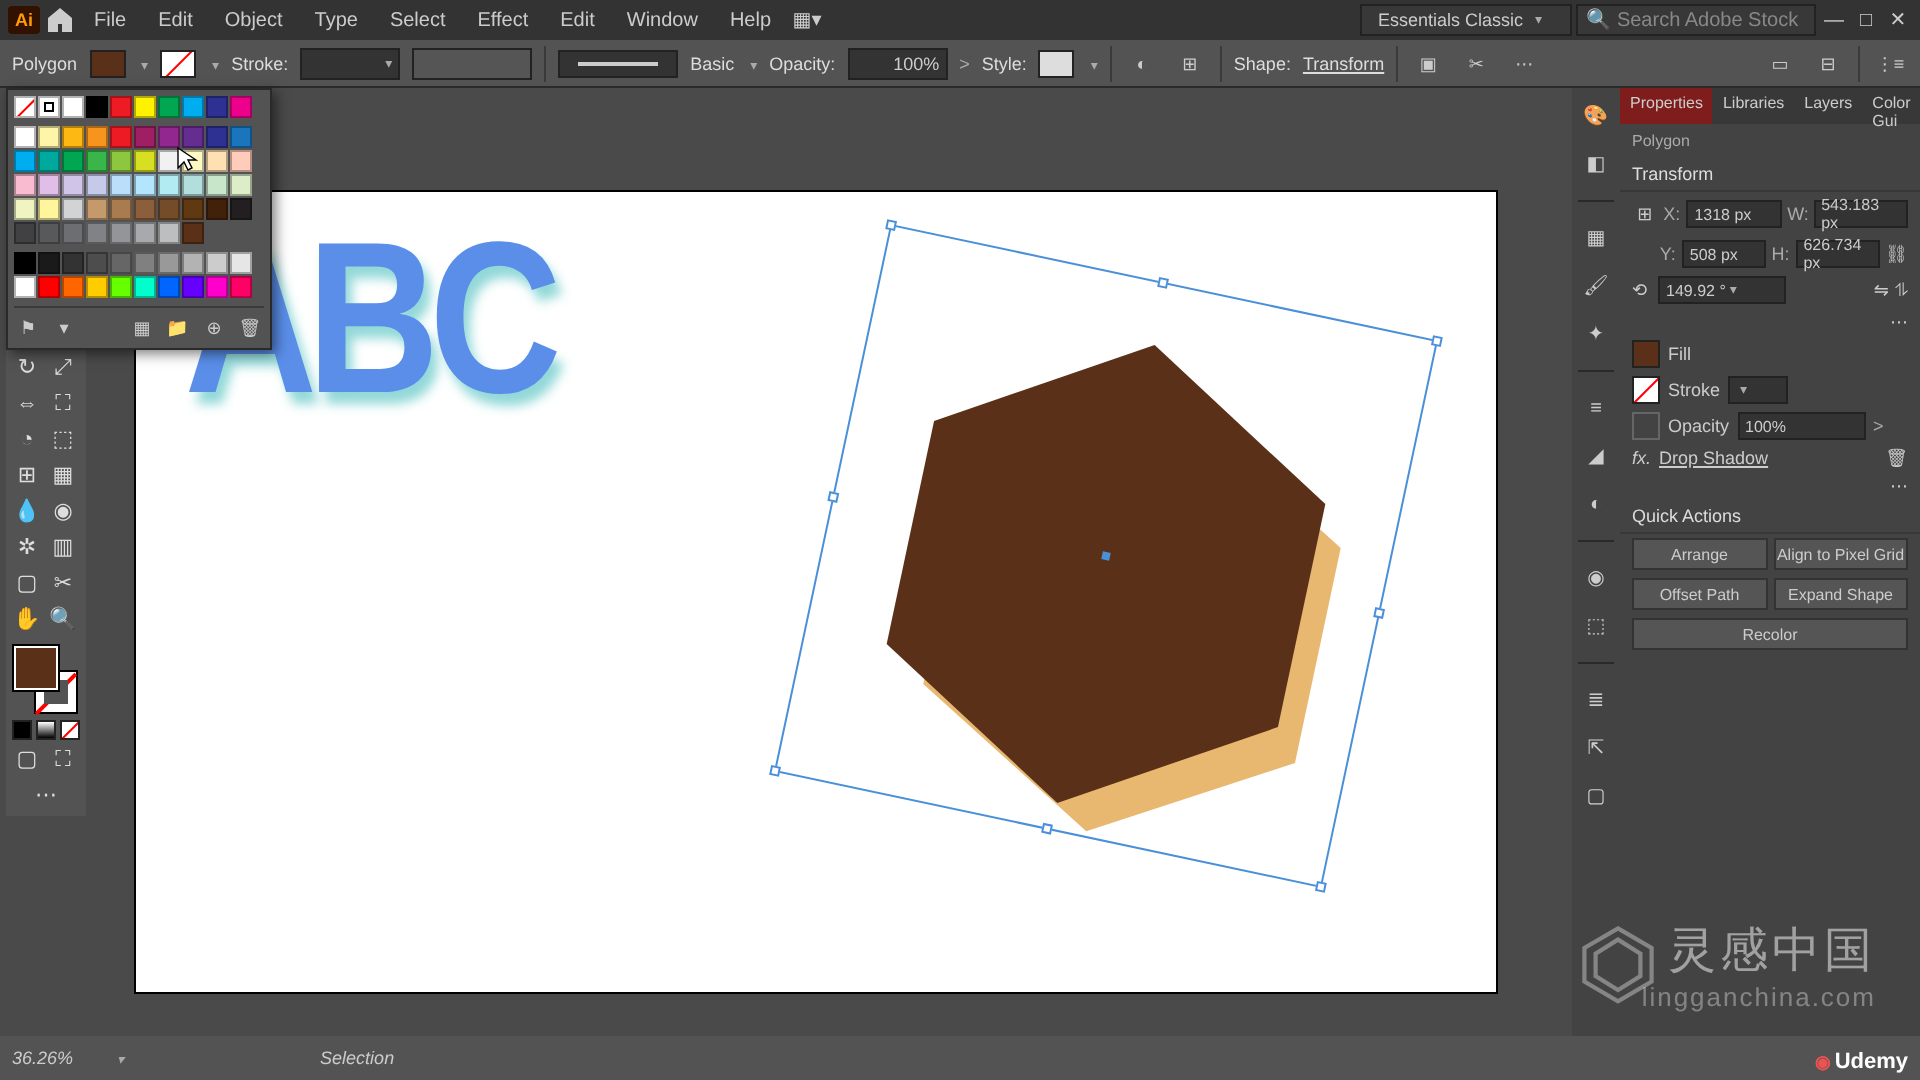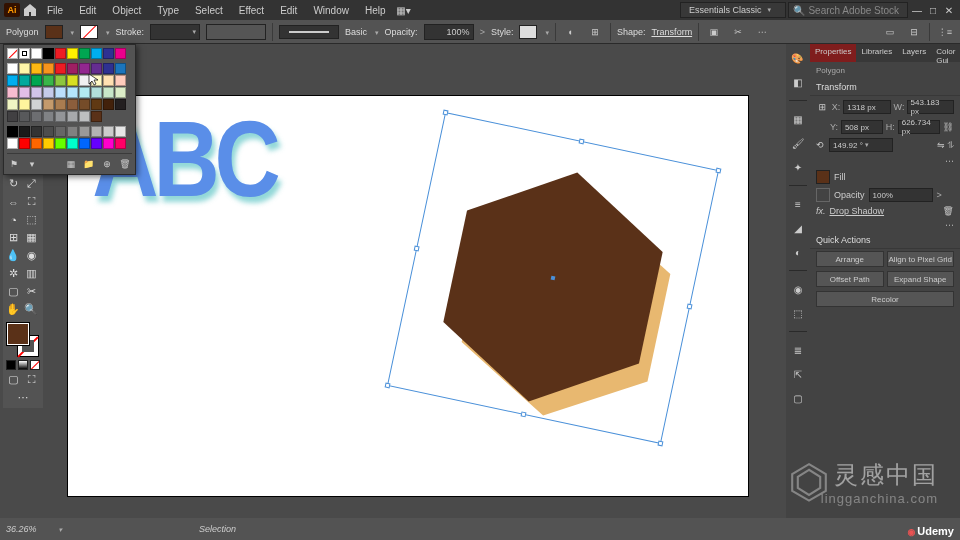--- a/index.html
+++ b/index.html
@@ -372,20 +372,27 @@
   </div>
   <div class="prow" style="justify-content:flex-end">
       <span>⋯</span>
     </div>
 
   <div class="app-row">
     <div class="swatch-sm" style="background:#5a3118;width:14px;height:14px"></div>
     <span>Fill</span>
   </div>
   <div class="app-row">
+    <div class="swatch-sm" style="width:14px;height:14px;background:#fff;position:relative;overflow:hidden">
+        <span style="position:absolute;width:150%;height:1px;background:red;top:50%;left:-25%;transform:rotate(-45deg)"></span>
+      </div>
+    <span>Stroke</span>
+    <div class="pfield chevron" style="width:30px"></div>
+  </div>
+  <div class="app-row">
     <div style="width:14px;height:14px;border:1px solid #666"></div>
     <span>Opacity</span>
     <div class="pfield">100%</div>
     <span style="color:#aaa">&gt;</span>
   </div>
   <div class="app-row">
     <span style="font-style:italic">fx.</span>
     <span style="text-decoration:underline">Drop Shadow</span>
     <div style="flex:1"></div>
     <span>🗑</span>
@@ -404,21 +411,21 @@
       <div class="pbtn">Expand Shape</div>
     </div>
   <div class="prow">
       <div class="pbtn wide">Recolor</div>
     </div>
 </div>
 
 <div class="statusbar">
   <span>36.26%</span>
   <span class="chevron"></span>
-  <span style="margin-left:117px">Selection</span>
+  <span style="margin-left:78px">Selection</span>
 </div>
 
 <svg class="wm-logo" viewBox="0 0 60 60">
     <path d="M30 6 L54 20 L54 44 L30 58 L6 44 L6 20 Z M30 14 L14 24 L14 40 L30 50 L46 40 L46 24 Z" fill="none" stroke="#fff" stroke-width="3"></path>
   </svg>
 <div class="watermark">
   <div class="wm1">灵感中国</div>
   <div class="wm2">lingganchina.com</div>
 </div>
 <div class="brand-udemy">Udemy</div>

